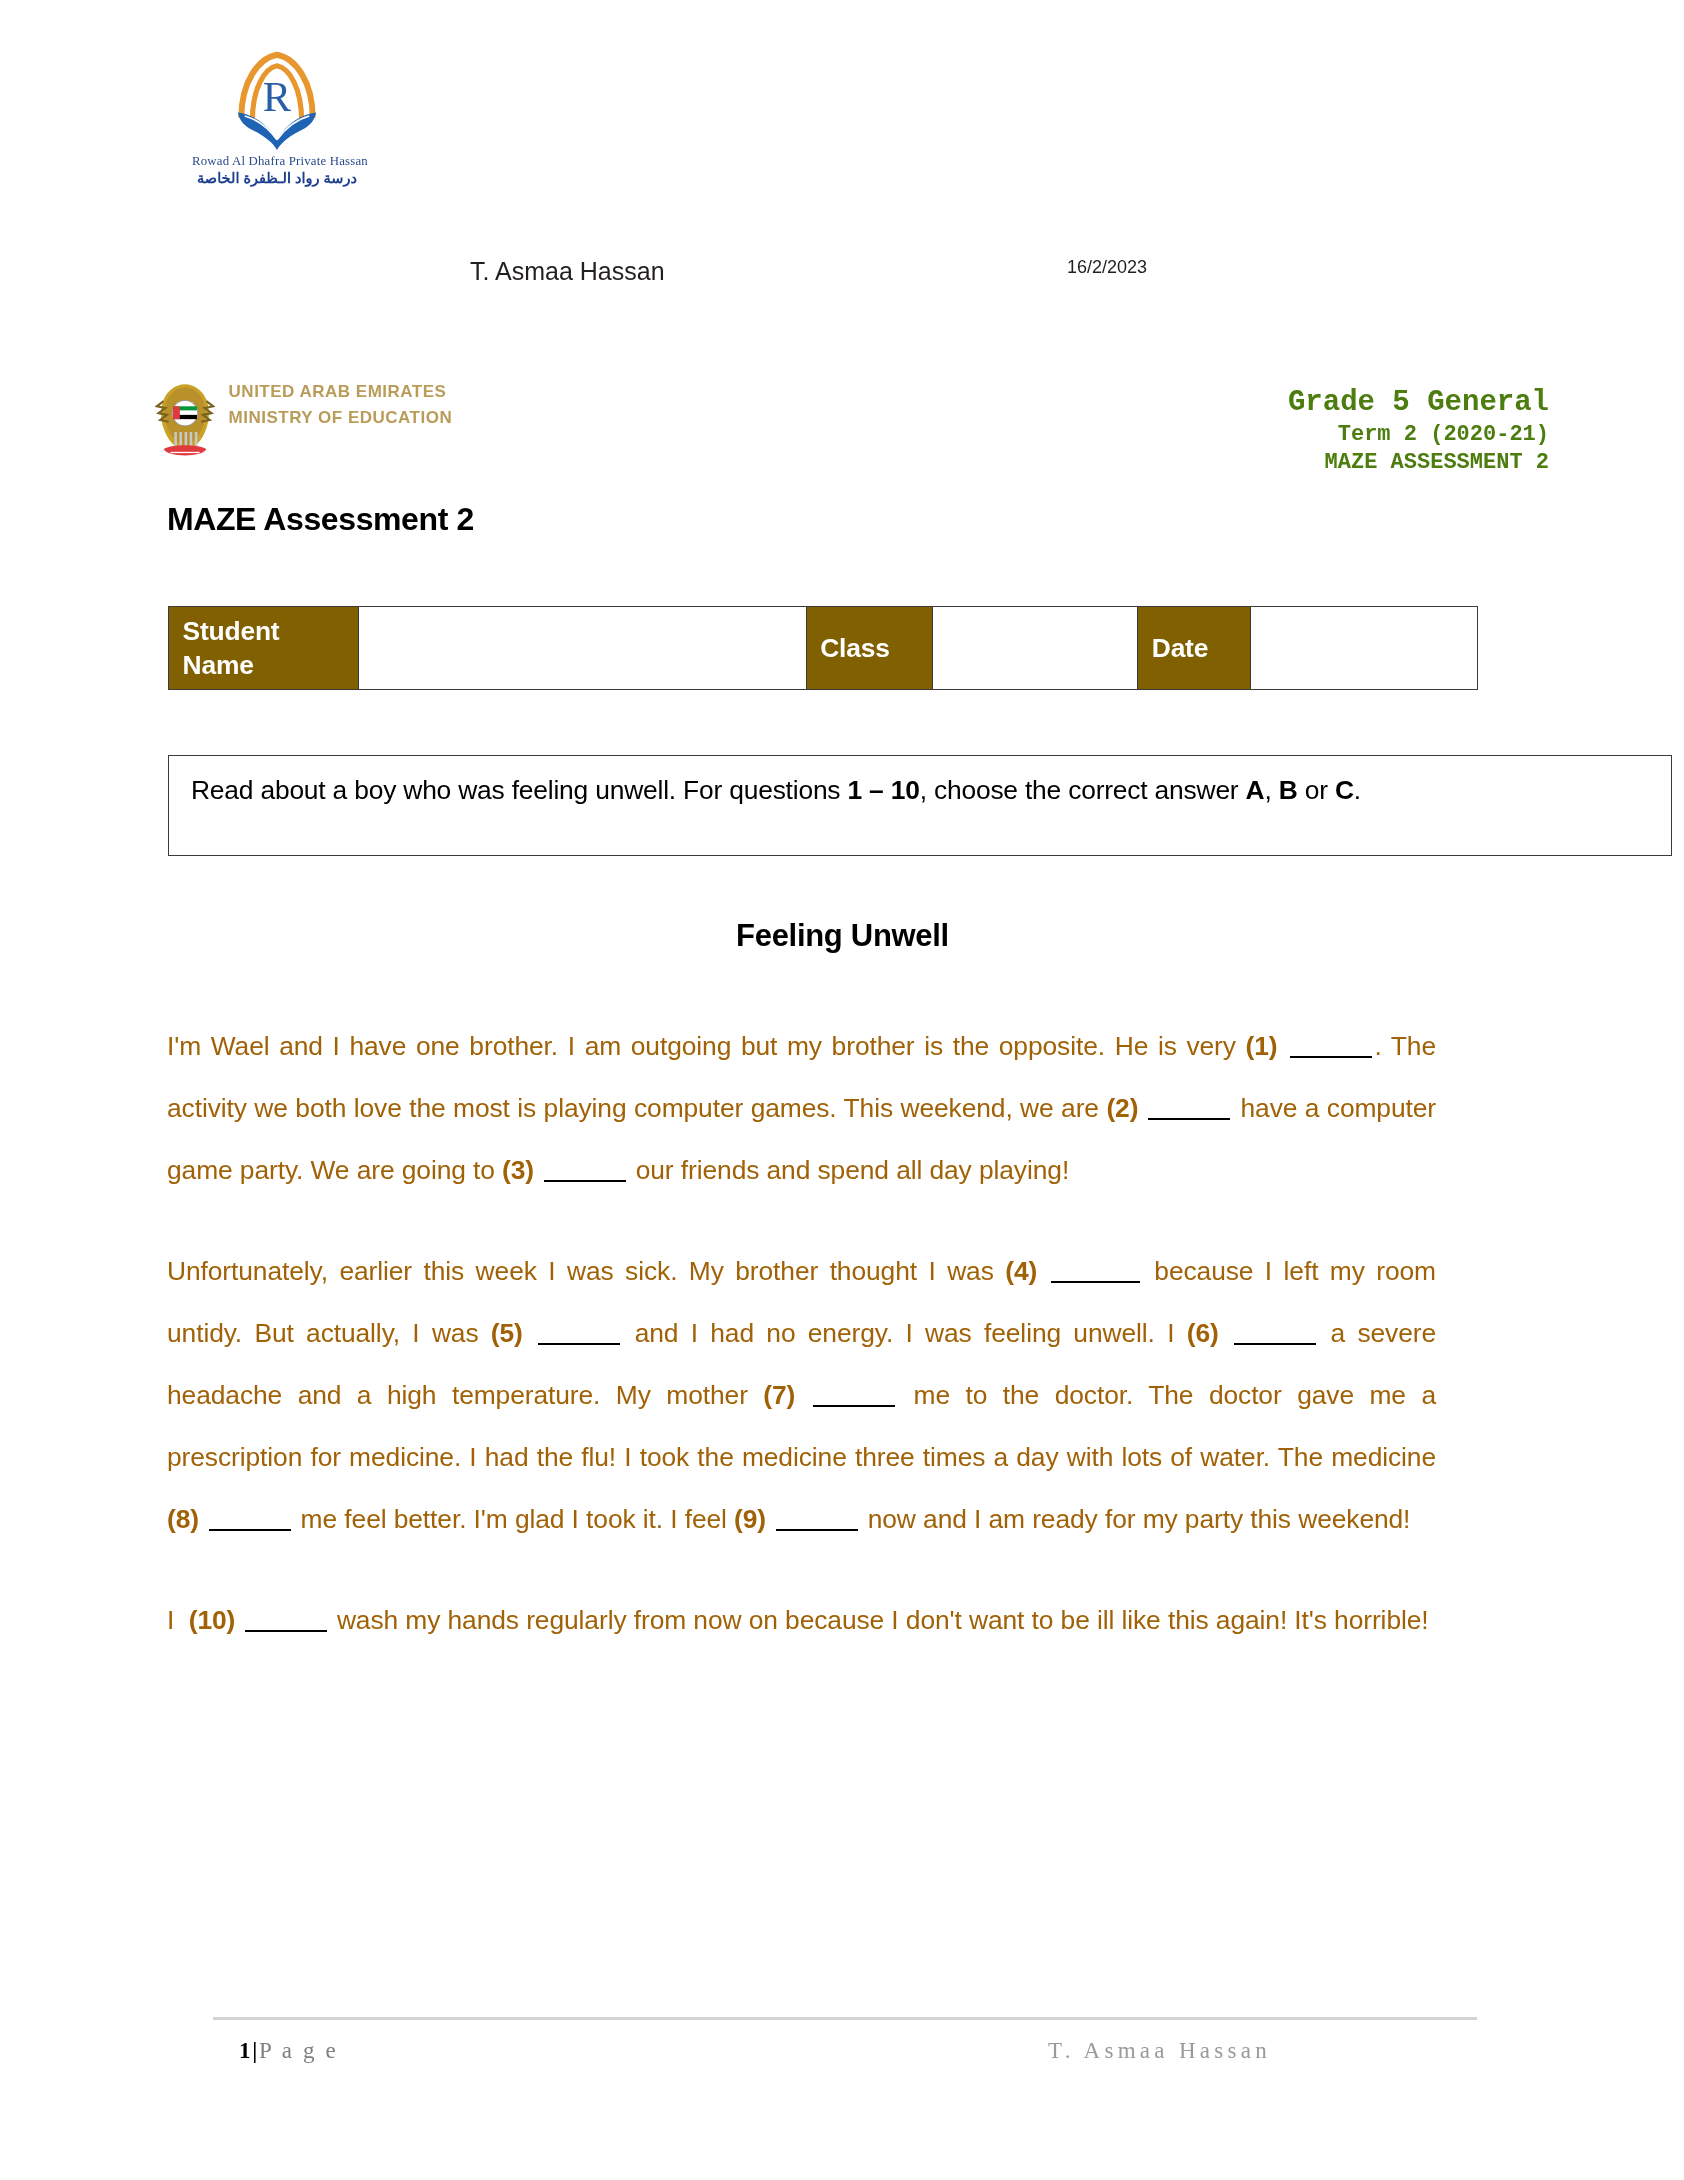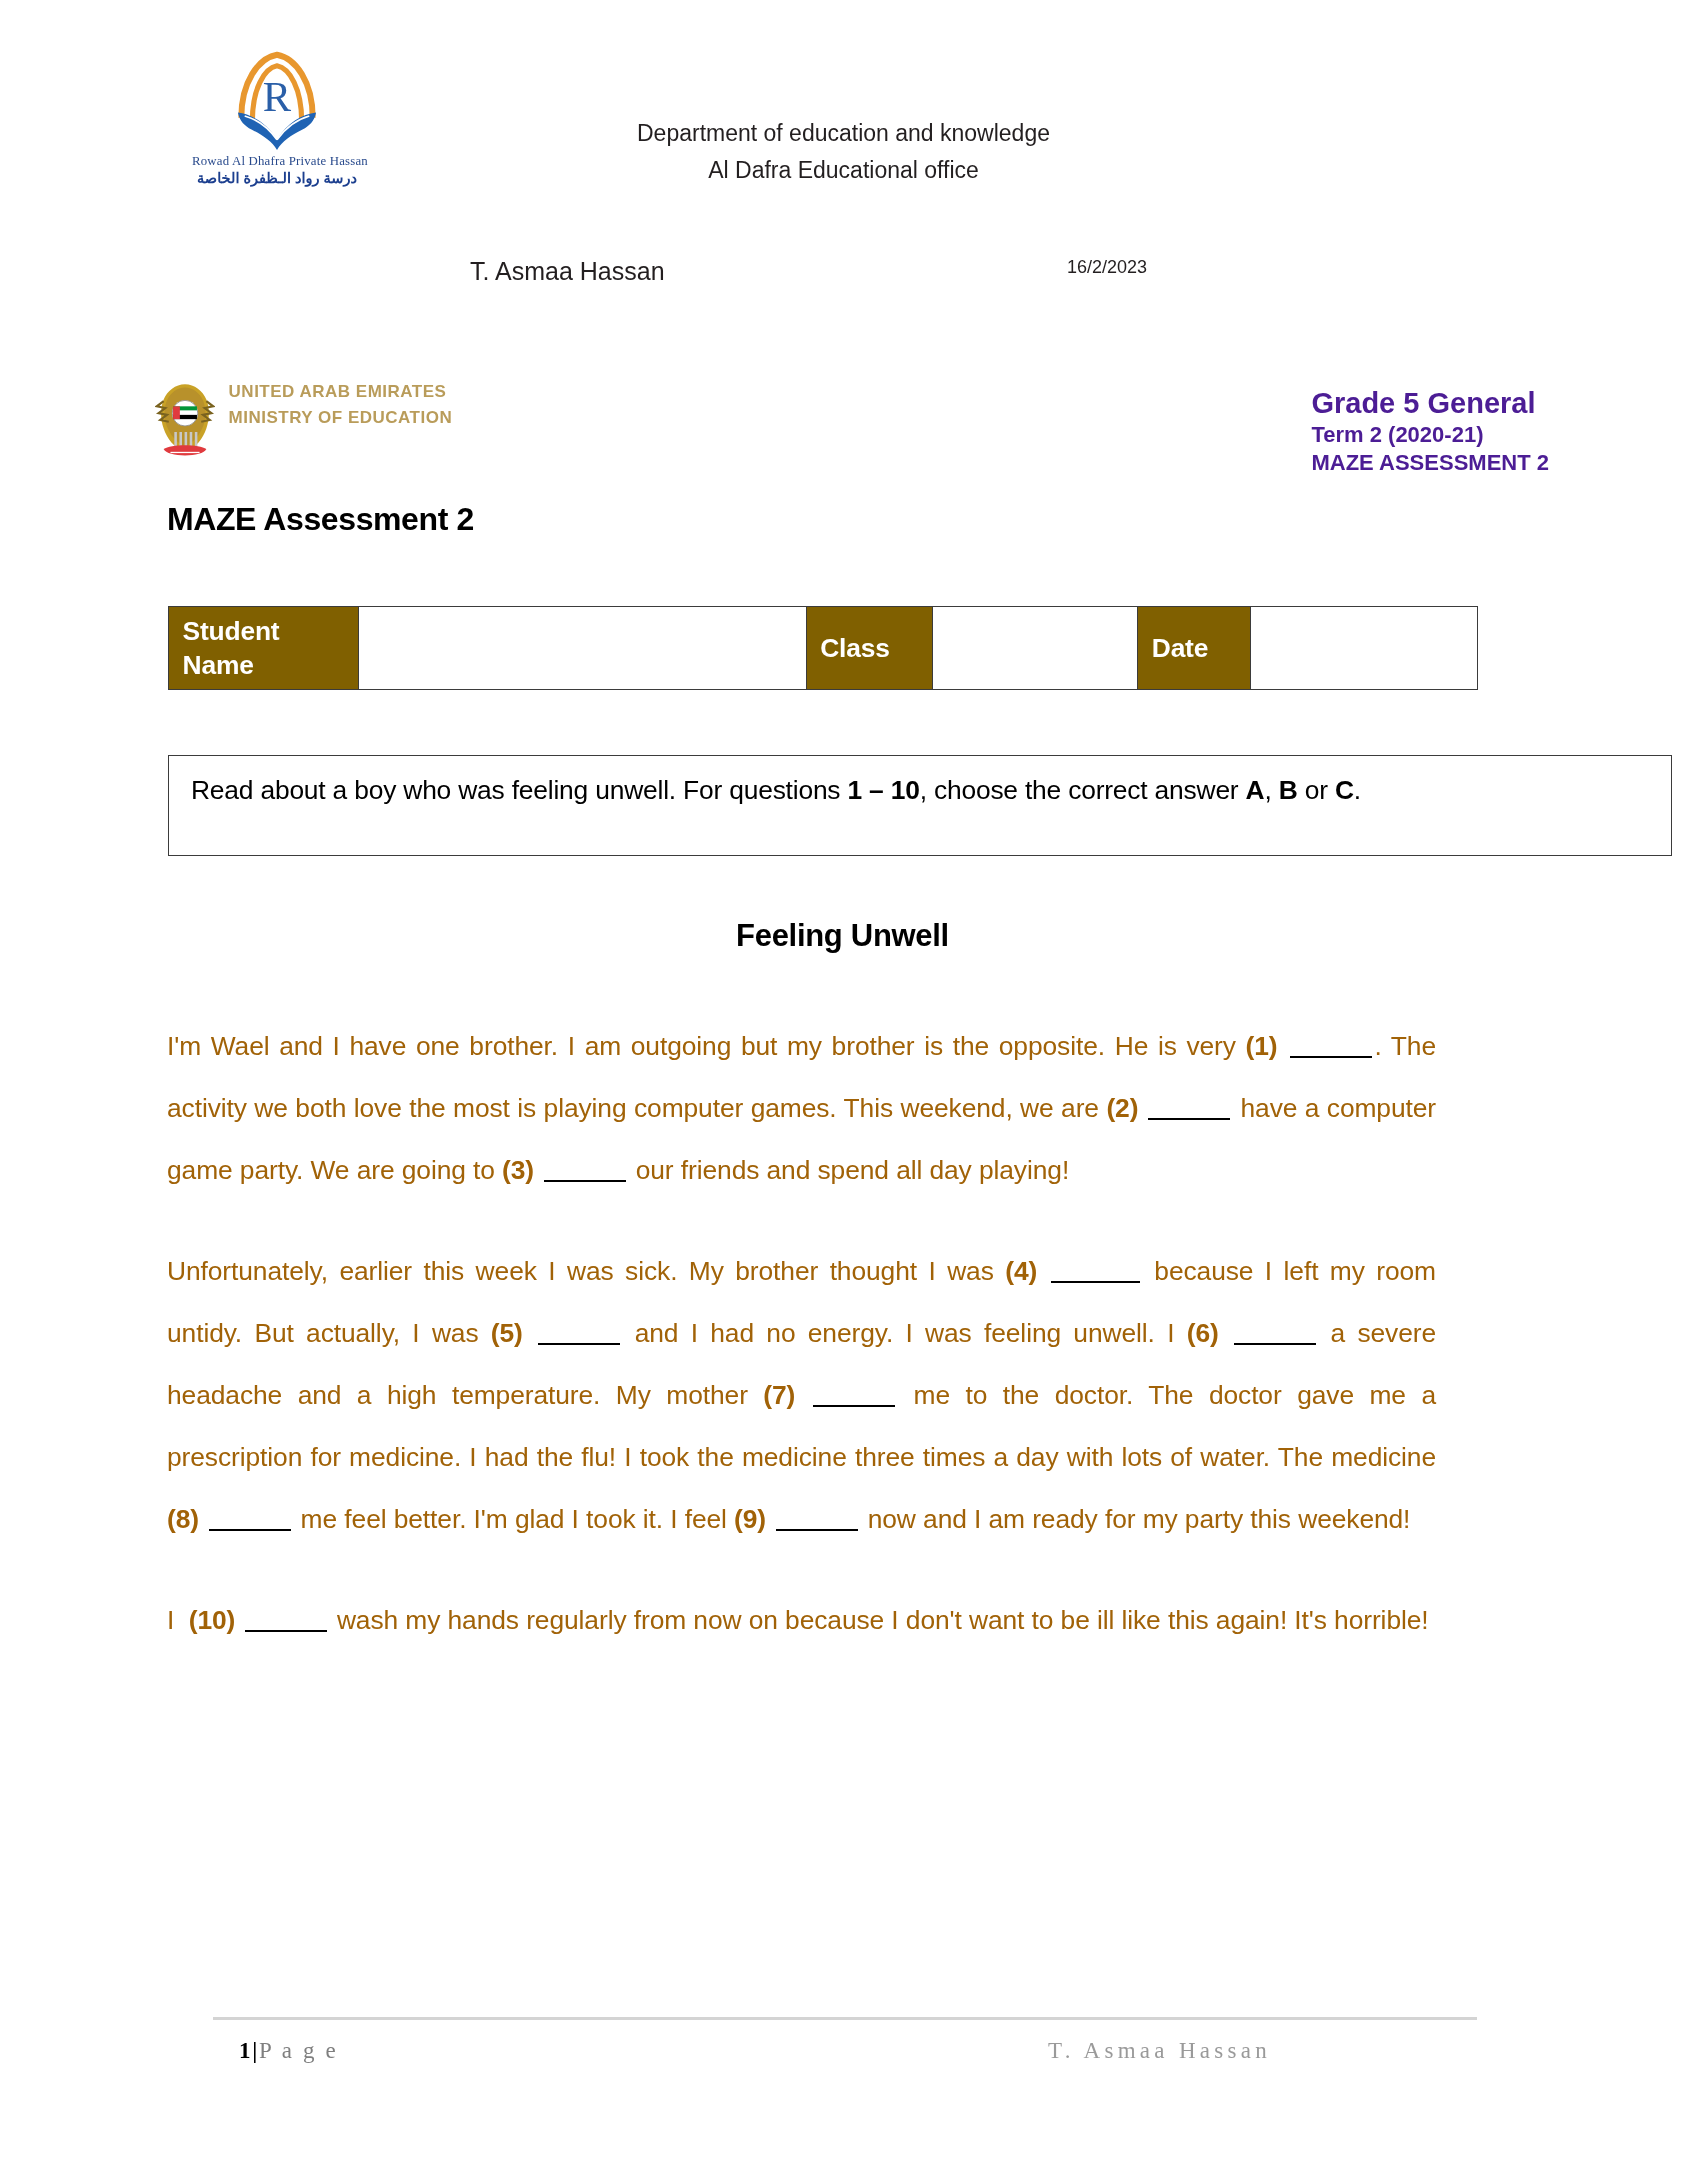--- a/index.html
+++ b/index.html
@@ -158,21 +158,23 @@
     line-height: 25.6px;
     color: #b99c5a;
     letter-spacing: 0.5px;
     white-space: nowrap;
   }
 
   .grade-block {
     position: absolute;
     right: 136px;
     top: 10.2px;
-    color: #4c1d95;
+    text-align: right;
+    color: #4d7c0f;
+    font-family: Liberation Mono, monospace;
   }
   .grade-line1 {
     font-size: 29px;
     font-weight: bold;
     line-height: 36px;
     white-space: nowrap;
   }
   .grade-line2, .grade-line3 {
     font-size: 22px;
     font-weight: bold;
@@ -335,24 +337,20 @@
                    C104 82 98 88 90 92 C76 99 66 106 60 116
                    C54 106 44 99 30 92 C22 88 16 82 14 72 Z" fill="#1f63b4"></path>
           <path d="M22 76 C36 80 50 90 60 104" fill="none" stroke="#ffffff" stroke-width="2"></path>
           <path d="M98 76 C84 80 70 90 60 104" fill="none" stroke="#ffffff" stroke-width="2"></path>
         </svg>
       </div>
       <div class="school-logo-en">Rowad Al Dhafra Private Hassan</div>
       <div class="school-logo-ar">درسة رواد الـظفرة الخاصة</div>
     </div>
 
-    <div class="dept-center">
-      <div>Department of education and knowledge</div>
-      <div>Al Dafra Educational office</div>
-    </div>
 
   </div>
 
   <div class="meta-row">
     <div class="meta-teacher">T. Asmaa Hassan</div>
     <div class="meta-date">16/2/2023</div>
   </div>
 
   <div class="moe-row">
     <div class="moe-logo">

